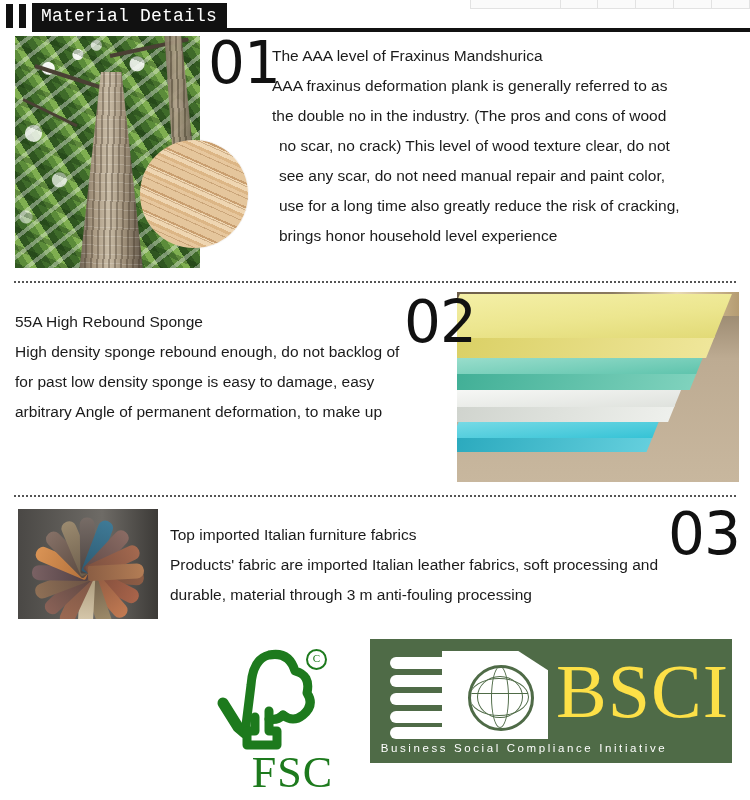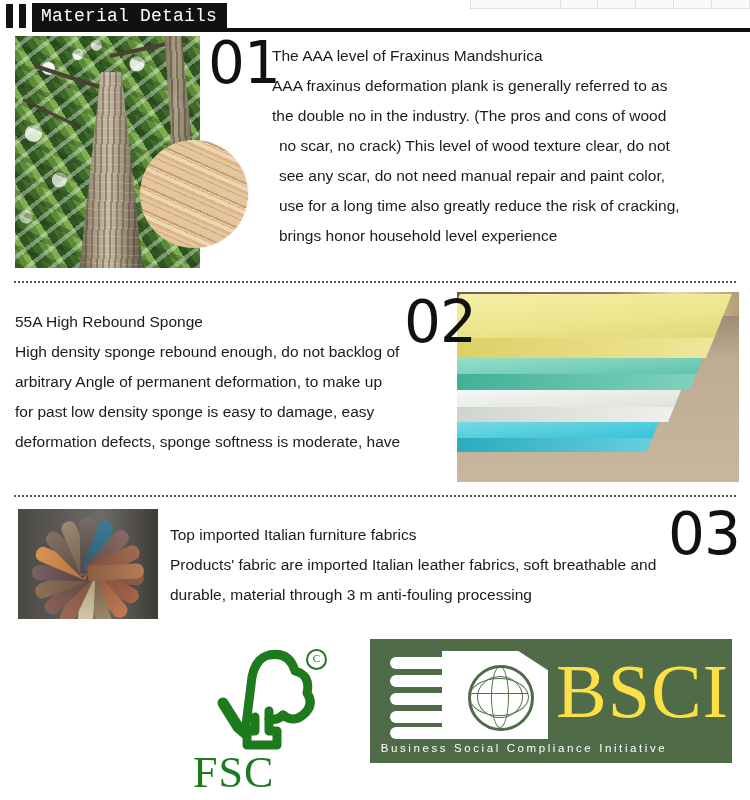--- a/index.html
+++ b/index.html
@@ -109,21 +109,21 @@
   
   .fabric-photo{position:absolute;left:18px;top:509px;width:140px;height:110px;
     overflow:hidden;background:#5c5a57;}
   .fab-bg{position:absolute;inset:0;background:linear-gradient(90deg,#4a4845,#6e6b66 60%,#3c3a37);}
   .fan{position:absolute;left:50%;top:50%;width:0;height:0;}
   .blade{position:absolute;left:0;top:0;width:56px;height:15px;
     transform-origin:0% 50%;border-radius:2px 7px 7px 2px;}
 
   
   .fsc{position:absolute;left:193px;top:645px;width:140px;height:150px;}
-  .fsc-text{position:absolute;left:0;bottom:0;width:140px;text-align:left;
+  .fsc-text{position:absolute;left:0;bottom:0;width:140px;text-align:right;
     font-family:"Liberation Serif","DejaVu Serif",serif;font-size:44px;
     line-height:44px;color:#1d7a1d;letter-spacing:1px;}
   .fsc-c{position:absolute;right:6px;top:4px;width:17px;height:17px;border:2px solid #1d7a1d;
     border-radius:50%;color:#1d7a1d;font-size:11px;line-height:14px;text-align:center;
     font-family:"Liberation Serif",serif;}
 
   
   .bsci{position:absolute;left:370px;top:639px;width:362px;height:124px;background:#4f6b47;}
   .bsci-word{position:absolute;left:186px;top:14px;font-family:"Liberation Serif","DejaVu Serif",serif;
     font-size:76px;line-height:76px;color:#fde047;letter-spacing:1px;font-weight:400;}
@@ -218,23 +218,22 @@
       </div>
     </div>
 
     <div class="num" style="left:404px;top:293px;">02</div>
 
     <div class="txt" style="left:15px;top:307px;">
       <p>55A High Rebound Sponge</p>
     </div>
     <div class="txt" style="left:15px;top:337px;">
       <p>High density sponge rebound enough, do not backlog of</p>
+      <p>for past low density sponge is easy to damage, easy</p>
       <p>arbitrary Angle of permanent deformation, to make up</p>
-      <p>for past low density sponge is easy to damage, easy</p>
-      <p>deformation defects, sponge softness is moderate, have</p>
     </div>
   </div>
 
   <div class="divider" style="top:495px;"></div>
 
   <div class="sec">
 
     <div class="fabric-photo">
       <div class="fab-bg"></div>
       <div class="fan" style="left:50%;top:52%;">
@@ -257,21 +256,21 @@
         <div class="blade" style="transform:rotate(357deg);background:linear-gradient(90deg,#8b5e44,#b37d55);"></div>
       </div>
     </div>
 
     <div class="num" style="left:668px;top:505px;">03</div>
 
     <div class="txt" style="left:170px;top:520px;">
       <p>Top imported Italian furniture fabrics</p>
     </div>
     <div class="txt" style="left:170px;top:550px;">
-      <p>Products' fabric are imported Italian leather fabrics, soft breathable and</p>
+      <p>Products' fabric are imported Italian leather fabrics, soft processing and</p>
       <p>durable, material through 3 m anti-fouling processing</p>
     </div>
   </div>
 
   <div class="fsc">
     <svg width="140" height="108" viewBox="0 0 140 108">
       <path d="M30 58 L45 82 L52 88" stroke="#1d7a1d" stroke-width="11" fill="none" stroke-linecap="round" stroke-linejoin="round"></path>
       <path d="M52 88 L58 40 Q60 14 76 10 Q96 6 102 26 Q118 30 114 48 Q122 60 110 70 Q100 78 90 70" stroke="#1d7a1d" stroke-width="9" fill="none" stroke-linecap="round" stroke-linejoin="round"></path>
       <path d="M90 70 Q84 76 76 74" stroke="#1d7a1d" stroke-width="9" fill="none" stroke-linecap="round"></path>
       <path d="M62 72 L62 86 L54 86 L54 100 L84 100 L84 86 L76 86 L76 66" stroke="#1d7a1d" stroke-width="9" fill="none" stroke-linejoin="round" stroke-linecap="round"></path>

